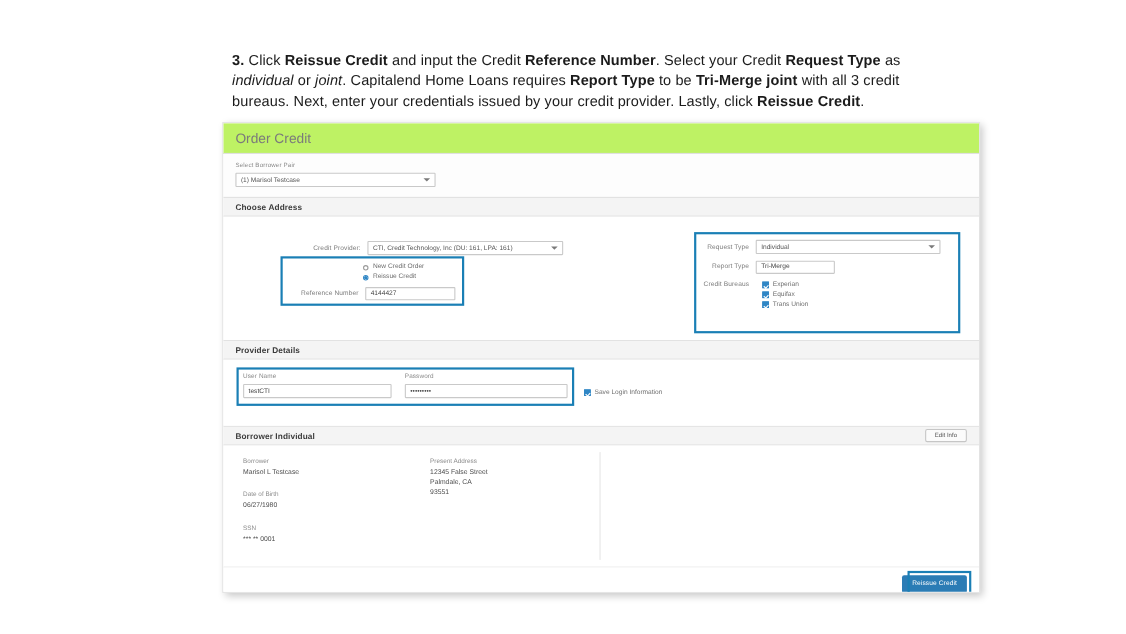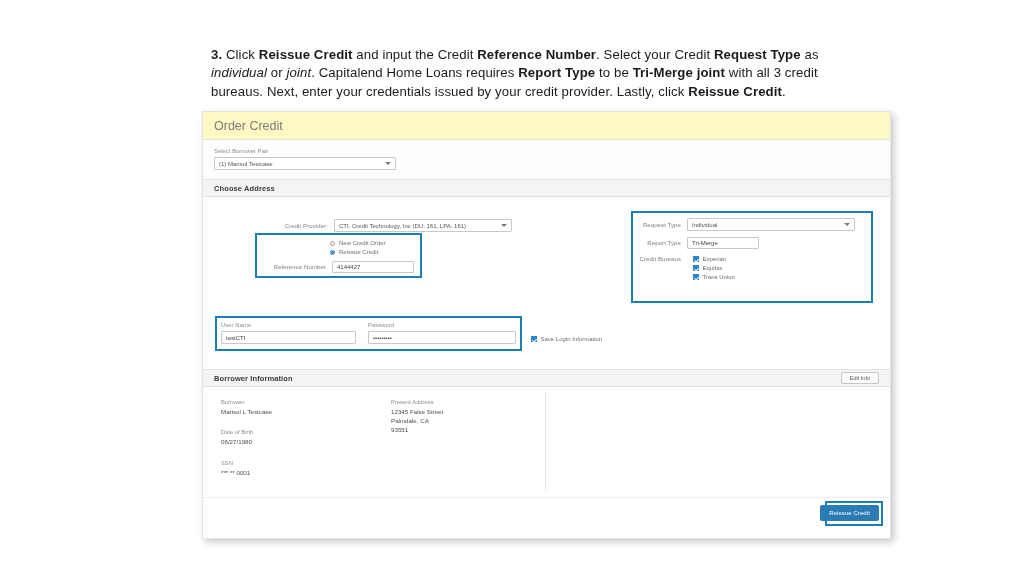--- a/index.html
+++ b/index.html
@@ -42,21 +42,21 @@
     height: 426px;
     background: #ffffff;
     border: 1px solid #e3e3e3;
     box-shadow: 3px 3px 7px rgba(0,0,0,0.22);
     overflow: hidden;
   }
 
   .app-header {
     height: 28px;
     border-bottom: 1px solid #e0e0e0;
-    background: #fef9c3;
+    background: #bef264;
     display: flex;
     align-items: center;
     padding-left: 11px;
     box-sizing: border-box;
   }
   .app-header .title {
     font-size: 12.5px;
     color: #7b7b7b;
   }
 
@@ -359,20 +359,23 @@
           <div class="cb-row">
             <span class="checkbox checked"></span>
             <span class="cb-label">Trans Union</span>
           </div>
         </div>
       </div>
 
       <div class="hl" style="left:428px; top:14px; width:242px; height:92px;"></div>
     </div>
 
+    <div class="section-bar">
+      <span class="sec-title">Provider Details</span>
+    </div>
 
     <div class="pd-body">
       <div style="position:absolute; left:18px; top:13px;">
         <span class="stack-label">User Name</span>
         <div class="text-input" style="width:135px; height:13px;">
           <span>testCTI</span>
         </div>
       </div>
 
       <div style="position:absolute; left:165px; top:13px;">
@@ -384,21 +387,21 @@
 
       <div class="hl" style="left:12px; top:7px; width:307px; height:35px;"></div>
 
       <div style="position:absolute; left:328px; top:27px; display:flex; align-items:center;">
         <span class="checkbox checked"></span>
         <span class="cb-label">Save Login Information</span>
       </div>
     </div>
 
     <div class="section-bar">
-      <span class="sec-title">Borrower Information</span>
+      <span class="sec-title">Borrower Individual</span>
       <span class="edit-info-btn">Edit Info</span>
     </div>
 
     <div class="bi-body">
       <div class="bi-col" style="left:18px; top:12px;">
         <div class="bi-key">Borrower</div>
         <div class="bi-val">Marisol L Testcase</div>
       </div>
       <div class="bi-col" style="left:18px; top:42px;">
         <div class="bi-key">Date of Birth</div>

